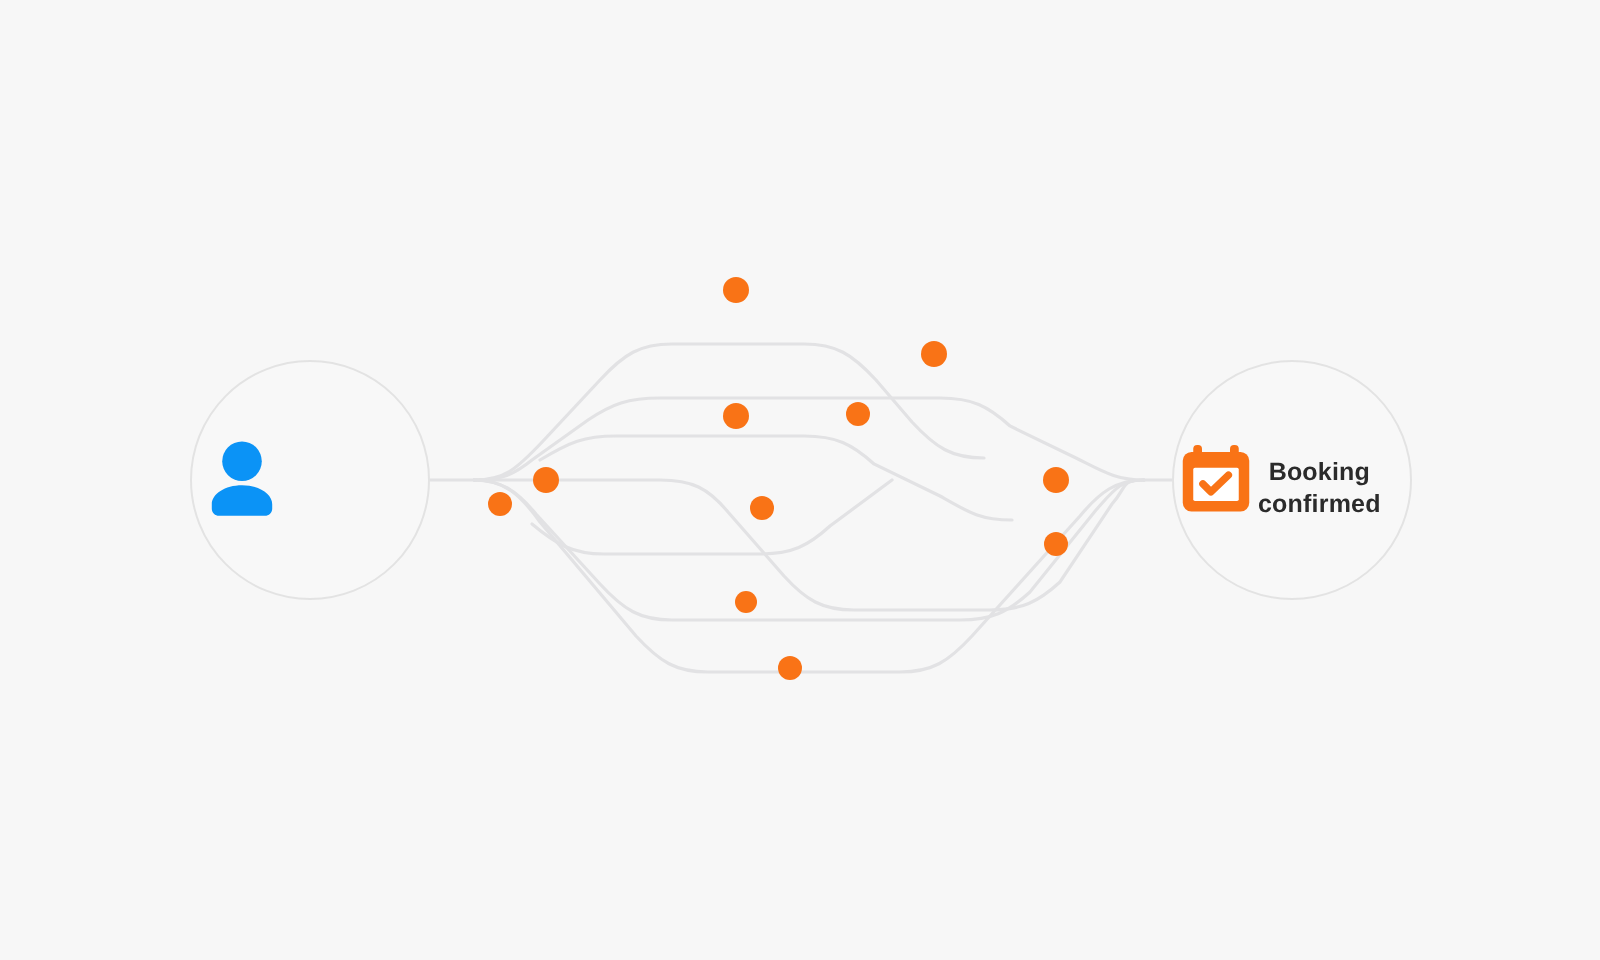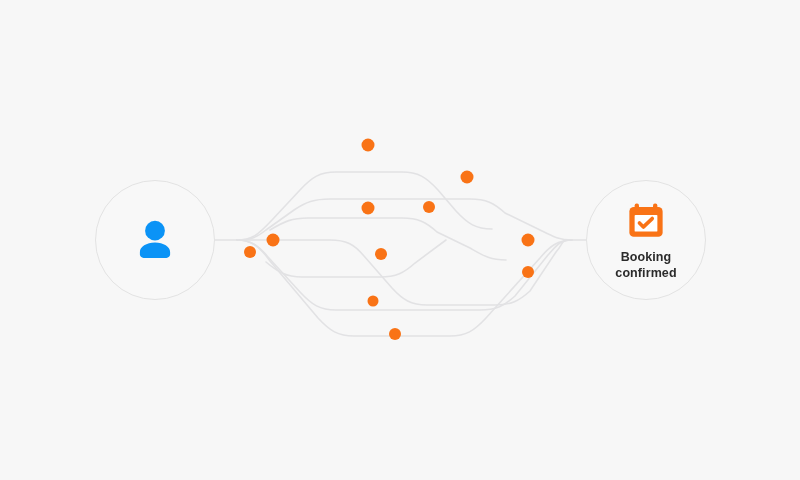--- a/index.html
+++ b/index.html
@@ -26,23 +26,22 @@
     width: 800px;
     height: 480px;
   }
   .node-circle {
     position: absolute;
     border-radius: 50%;
     background: #f8f8f8;
     border: 1px solid #e3e3e3;
     box-sizing: border-box;
     display: flex;
-    flex-direction: column;
+    flex-direction: row;
     align-items: center;
-    justify-content: center;
   }
   #user-node {
     left: 95px;
     top: 180px;
     width: 120px;
     height: 120px;
   }
   #booking-node {
     left: 586px;
     top: 180px;

